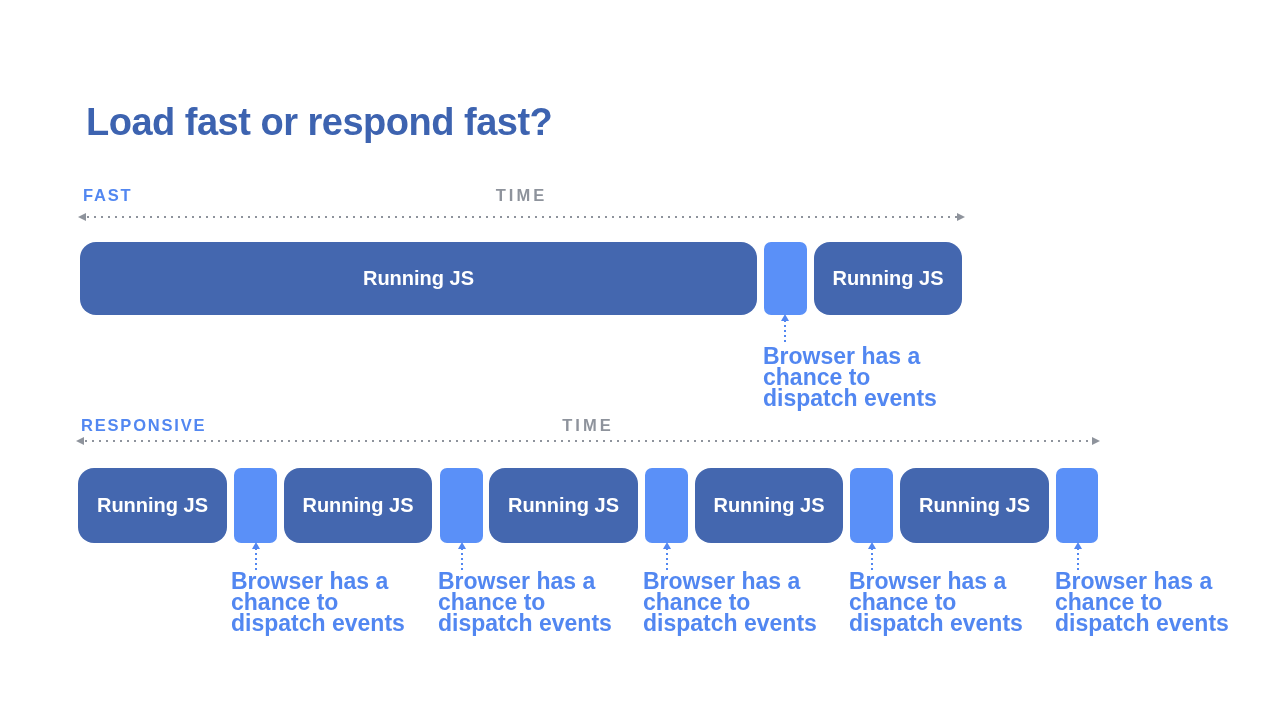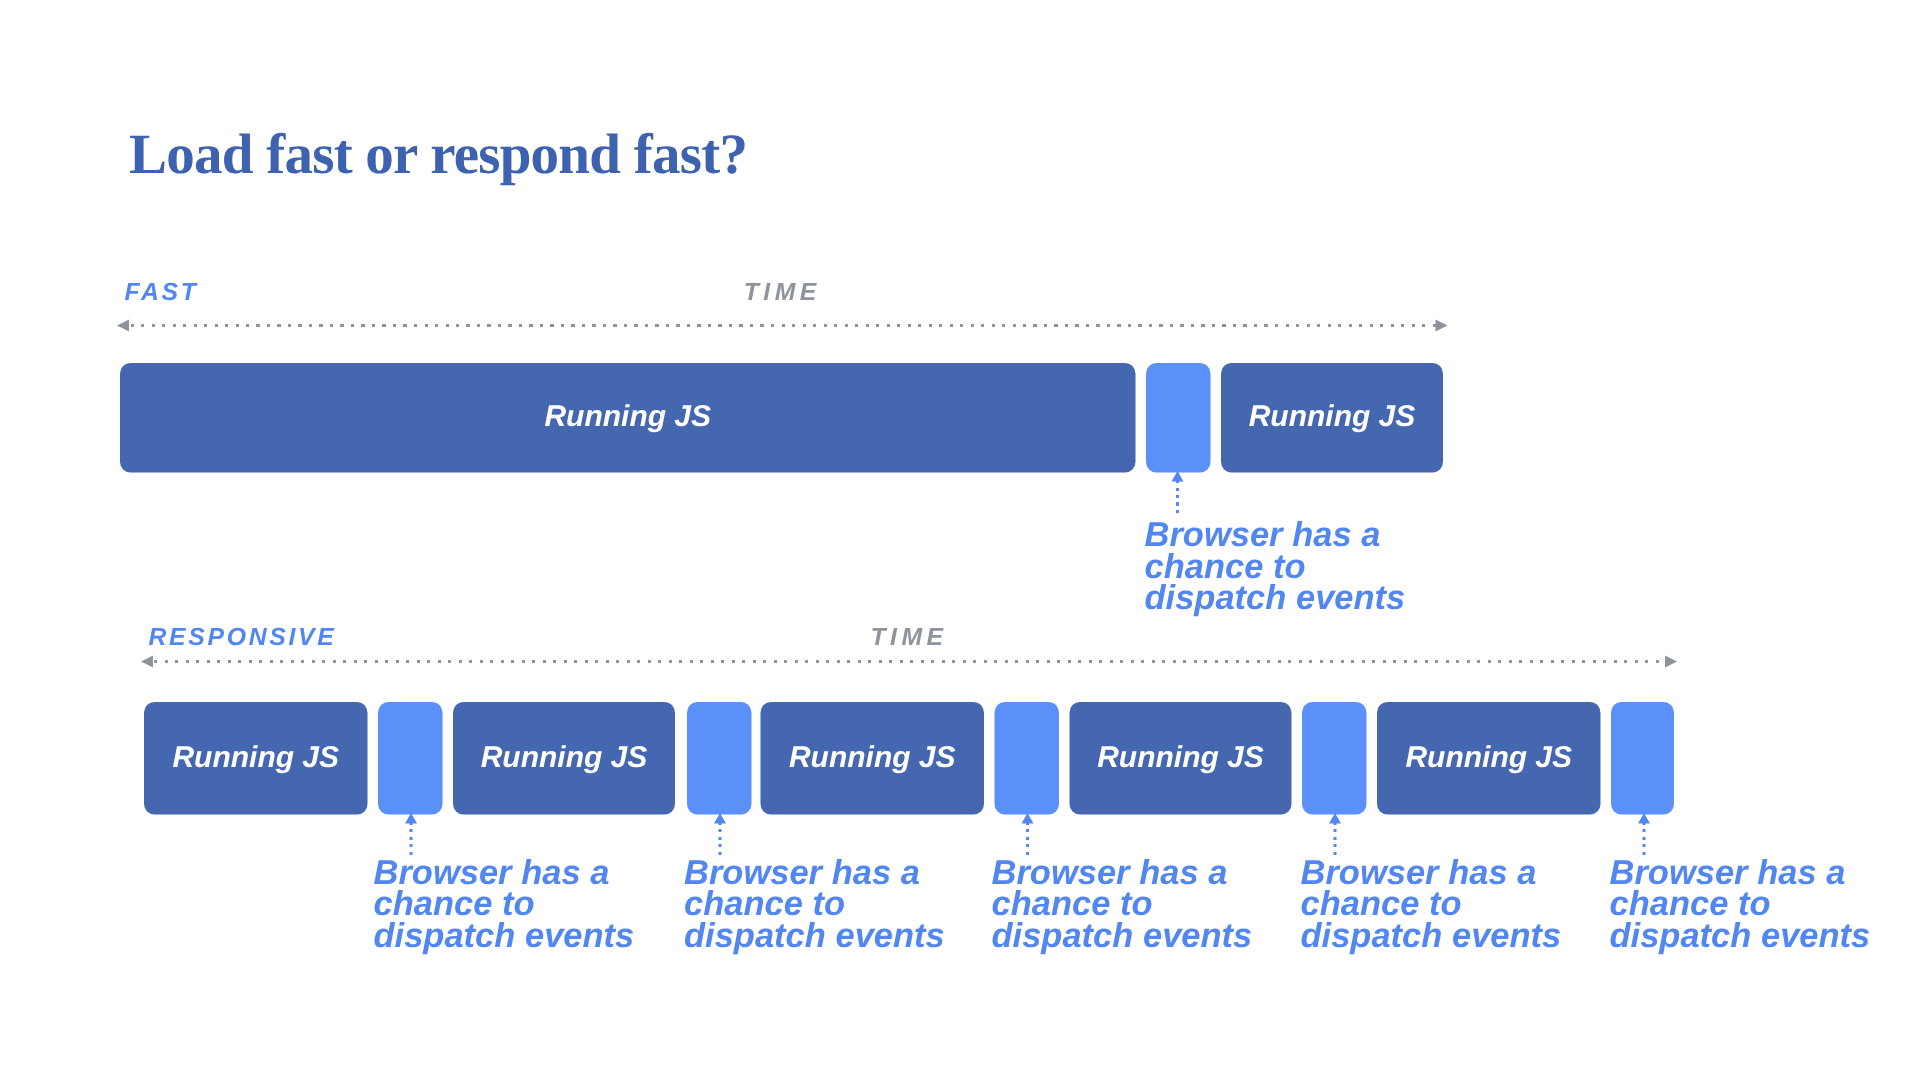--- a/index.html
+++ b/index.html
@@ -7,28 +7,27 @@
     position: relative;
     width: 1276px;
     height: 717px;
     background: var(--background, #ffffff);
     font-family: "Liberation Sans", sans-serif;
     overflow: hidden;
   }
   .title {
     position: absolute;
     left: 86px;
-    top: 56px;
+    top: 76px;
     font-size: 38px;
     font-weight: 700;
     letter-spacing: -0.5px;
     color: var(--title_blue);
-    font-family: Liberation Serif, serif;
   }
-  .timeline { position: absolute; font-style: italic; }
+  .timeline { position: absolute; }
   .tl-header { position: absolute; left: 0; top: 0; width: 100%; height: 22px; }
   .tl-label {
     position: absolute; left: 3px; top: 0;
     font-size: 16.5px; font-weight: 700; letter-spacing: 1.8px;
     color: var(--accent_blue);
   }
   .tl-time {
     position: absolute; left: 0; top: 0; width: 100%; text-align: center;
     font-size: 16.5px; font-weight: 700; letter-spacing: 3px;
     color: var(--axis_gray);
@@ -49,21 +48,21 @@
     border-top: 4px solid transparent;
     border-bottom: 4px solid transparent;
     border-left: 8px solid var(--axis_gray);
   }
   .tl-blocks { position: absolute; left: 0; width: 100%; }
   .block { position: absolute; top: 0; border-radius: 7px; }
   .block.js {
     background: var(--block_dark_blue);
     color: var(--block_text_white);
     font-size: 20px; font-weight: 700;
-    display: flex; align-items: center; justify-content: center;
+    display: flex; align-items: center; justify-content: center; border-radius: 16px;
   }
   .block.gap { background: var(--block_light_blue); }
   .note-arrow {
     position: absolute; width: 2px;
     background-image: repeating-linear-gradient(to bottom, var(--accent_blue) 0 2px, transparent 2px 5px);
   }
   .note-arrow::before {
     content: ""; position: absolute; left: -3px; top: -6px;
     border-left: 4px solid transparent;
     border-right: 4px solid transparent;
@@ -99,21 +98,21 @@
           <span>Running JS</span>
         </div>
       </div>
       <div class="note-arrow" style="left: 704px; top: 134px; height: 24px;"></div>
       <div class="note-text" style="left: 683px; top: 160px;">
         <div>Browser has a</div>
         <div>chance to</div>
         <div>dispatch events</div>
       </div>
     </div>
-    <div class="timeline" style="left: 96px; top: 416px; width: 1020px; height: 260px;">
+    <div class="timeline" style="left: 78px; top: 416px; width: 1020px; height: 260px;">
       <div class="tl-header">
         <span class="tl-label">RESPONSIVE</span>
         <span class="tl-time">TIME</span>
       </div>
       <div class="tl-axis" style="top:24px;">
         <span class="axis-arrow left"></span>
         <span class="axis-arrow right"></span>
       </div>
       <div class="tl-blocks" style="top:52px;height:75px;">
         <div class="block js" style="left: 0px; width: 149px; height: 75px;">

